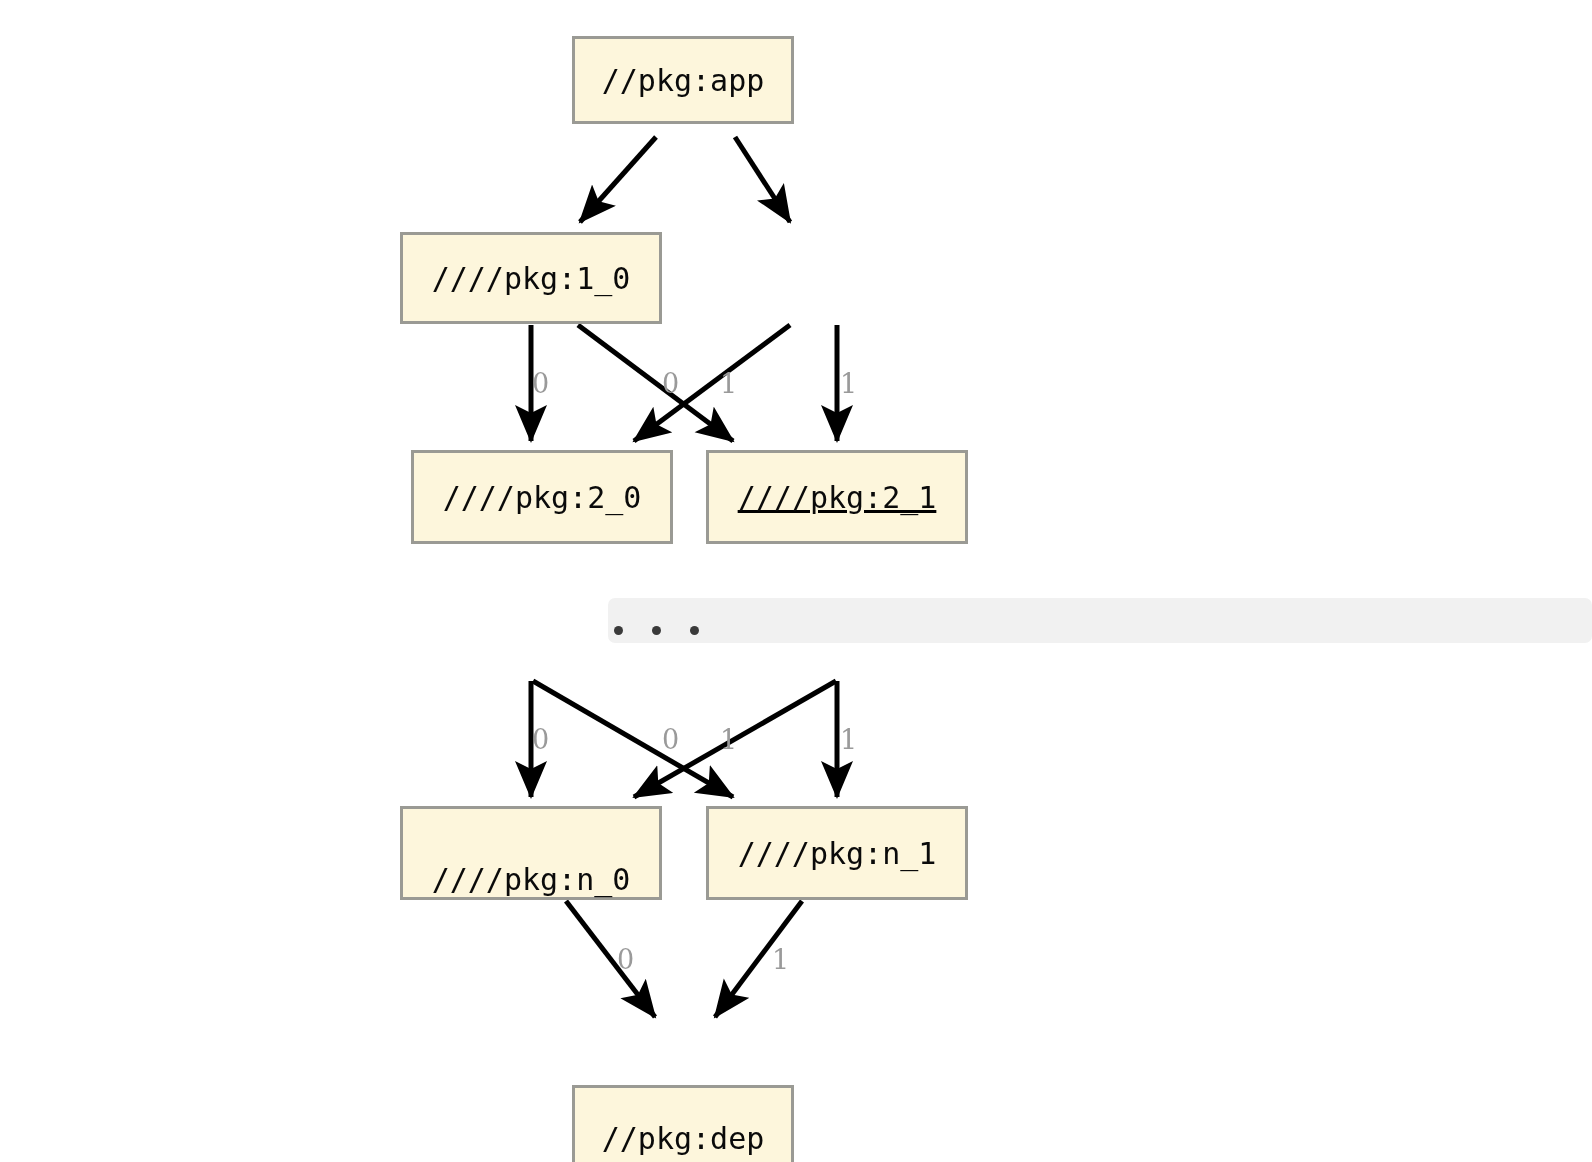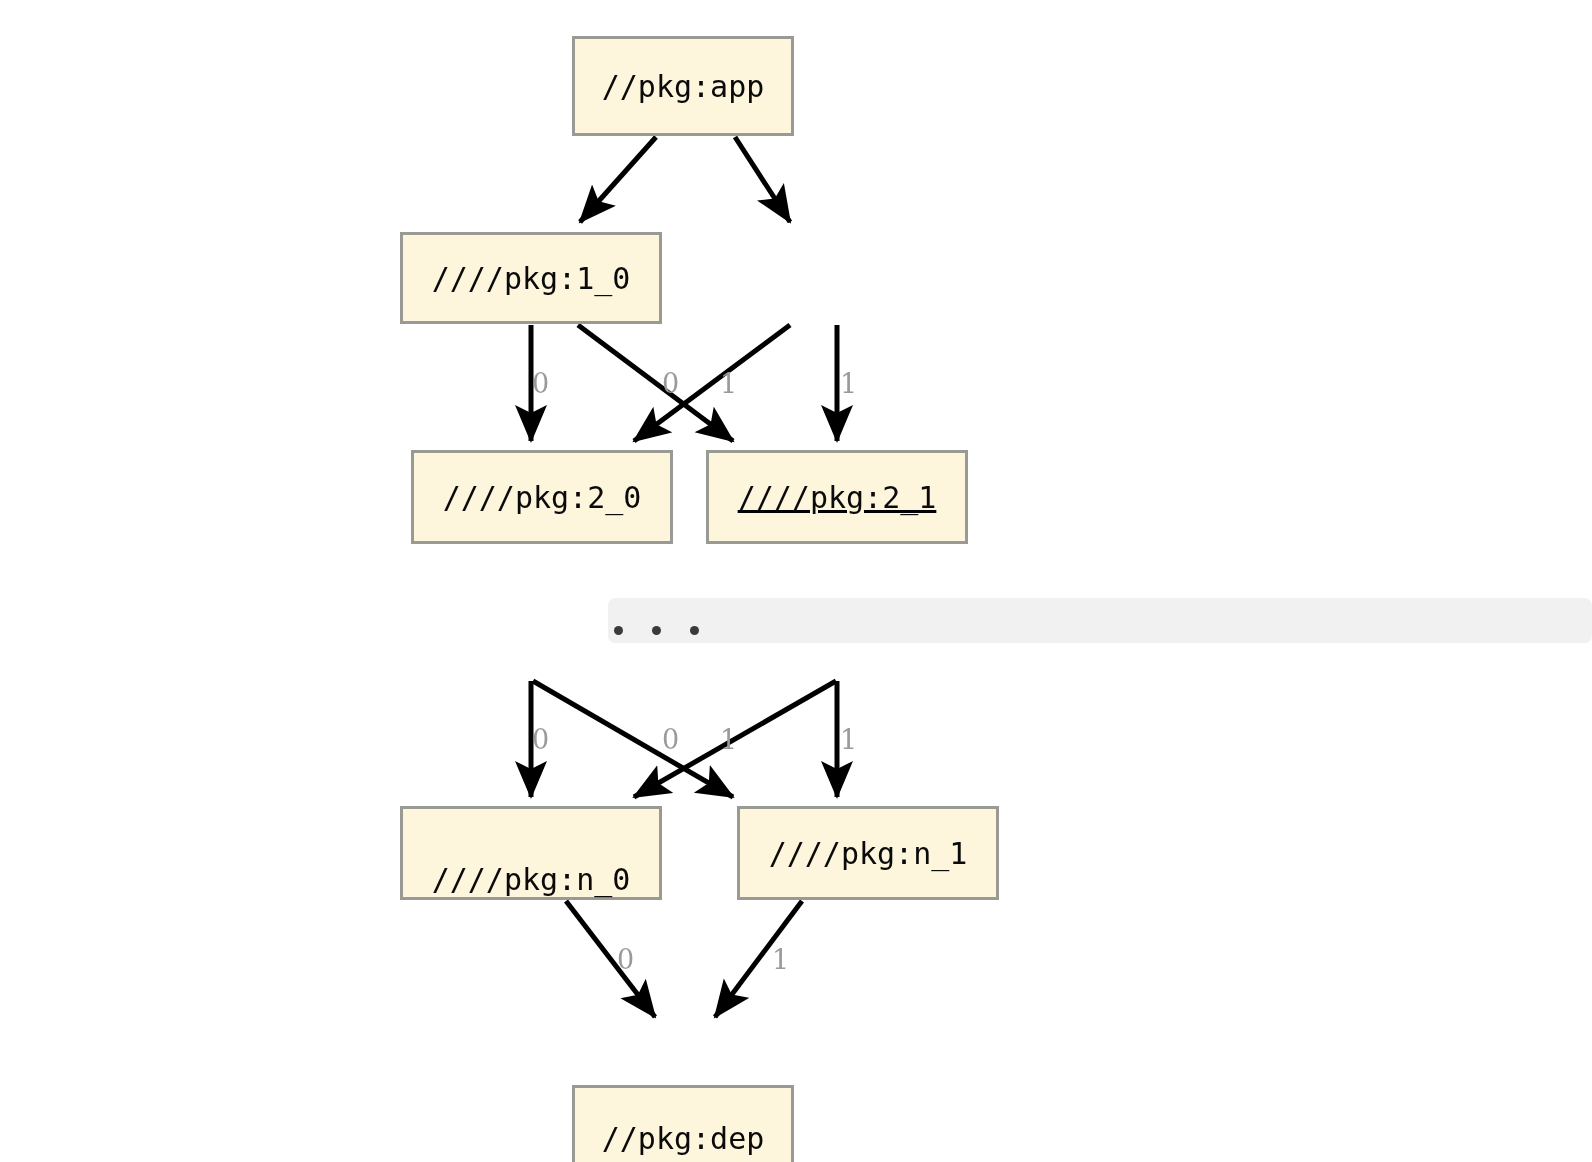--- a/index.html
+++ b/index.html
@@ -95,42 +95,42 @@
     <line x1="531" y1="681" x2="531" y2="797" stroke="#000000" stroke-width="5" marker-end="url(#arrowhead)"></line>
     <line x1="533" y1="681" x2="733" y2="797" stroke="#000000" stroke-width="5" marker-end="url(#arrowhead)"></line>
     <line x1="836" y1="681" x2="634" y2="797" stroke="#000000" stroke-width="5" marker-end="url(#arrowhead)"></line>
     <line x1="837" y1="681" x2="837" y2="797" stroke="#000000" stroke-width="5" marker-end="url(#arrowhead)"></line>
 
     <line x1="566" y1="901" x2="655" y2="1017" stroke="#000000" stroke-width="5" marker-end="url(#arrowhead)"></line>
 
     <line x1="802" y1="901" x2="715" y2="1017" stroke="#000000" stroke-width="5" marker-end="url(#arrowhead)"></line>
   </svg>
 
-  <div class="node-box" style="left:572px; top:36px; width:222px; height:100px;">
+  <div class="node-box" style="left:572px; top:36px; width:222px; height:88px;">
     <span class="node-label">//pkg:app</span>
   </div>
 
   <div class="node-box" style="left:400px; top:232px; width:262px; height:92px;align-items:center;">
     <span class="node-label">////pkg:1_0</span>
   </div>
 
 
   <div class="node-box" style="left:400px; top:450px; width:262px; height:94px;margin-left:11px;">
     <span class="node-label">////pkg:2_0</span>
   </div>
 
   <div class="node-box" style="left:706px; top:450px; width:262px; height:94px;text-decoration:underline;">
     <span class="node-label">////pkg:2_1</span>
   </div>
 
   <div class="node-box" style="left:400px; top:806px; width:262px; height:94px;align-items:flex-end;">
     <span class="node-label">////pkg:n_0</span>
   </div>
 
-  <div class="node-box" style="left:737px; top:806px; width:262px; height:94px;align-items:center;">
+  <div class="node-box" style="left:706px; top:806px; width:262px; height:94px;align-items:center;">
     <span class="node-label">////pkg:n_1</span>
   </div>
 
   <div class="node-box" style="left:572px; top:1085px; width:222px; height:106px;">
     <span class="node-label">//pkg:dep</span>
   </div>
 
   <div class="edge-label" style="left:532px; top:368px;">0</div>
   <div class="edge-label" style="left:662px; top:368px;">0</div>
   <div class="edge-label" style="left:720px; top:368px;">1</div>

